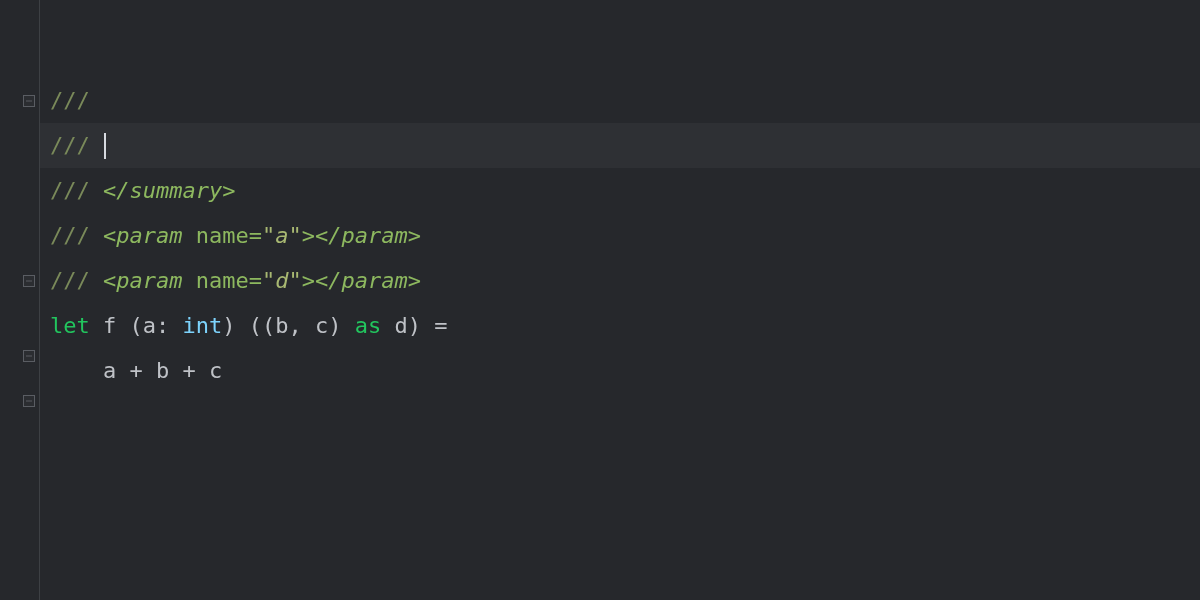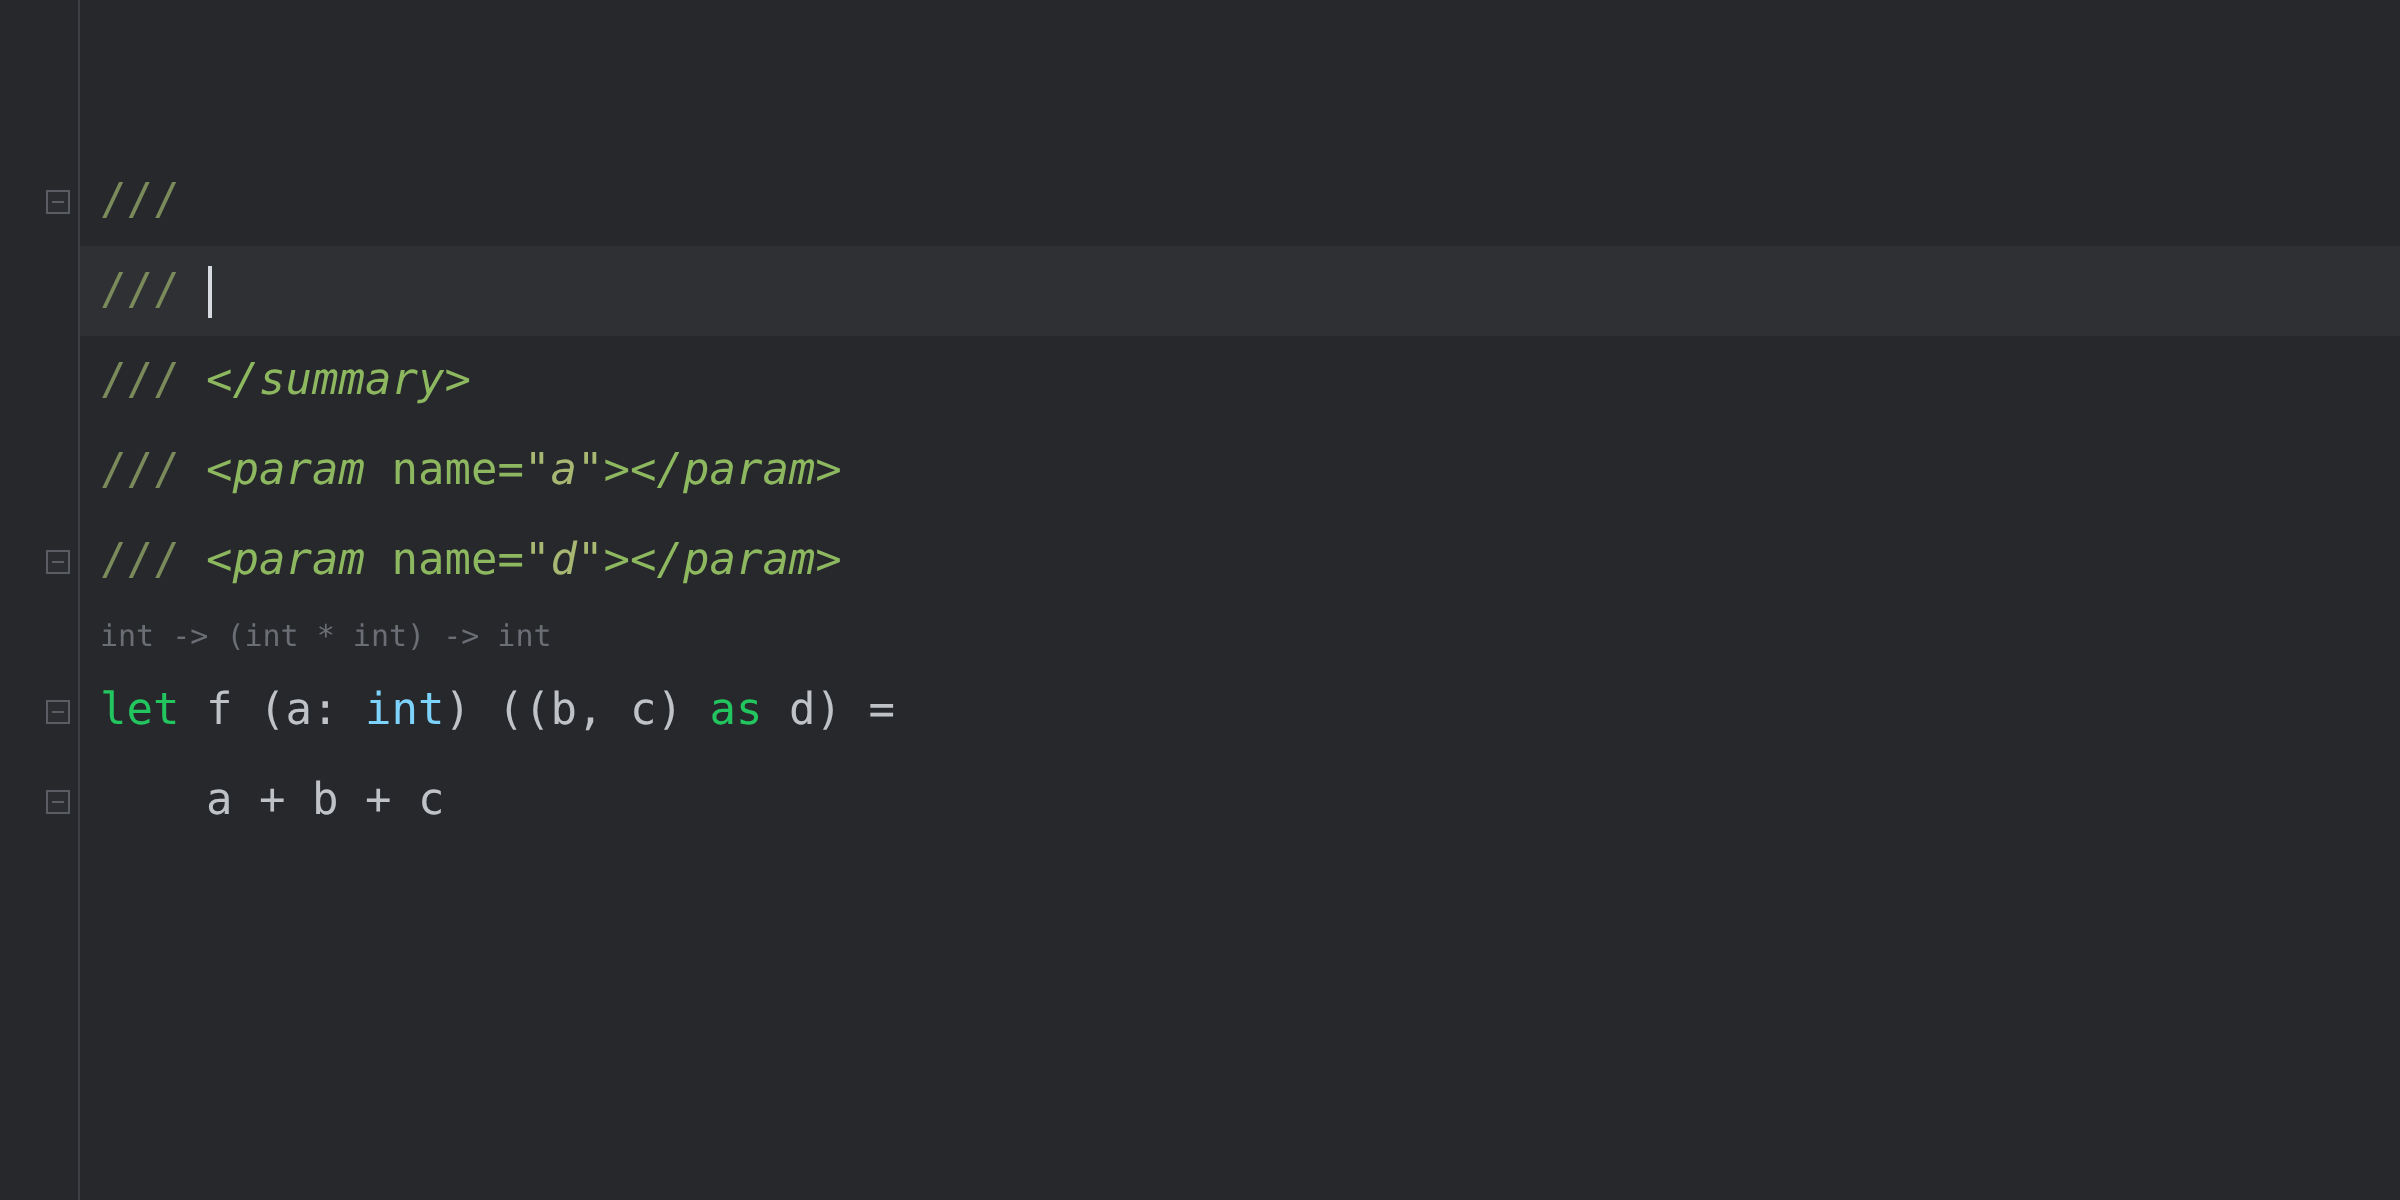--- a/index.html
+++ b/index.html
@@ -137,20 +137,19 @@
     <div class="line"><span class="c-comment">///</span><span class="c-comment"> </span></div>
 
     <div class="line active"><span class="c-comment">///</span><span class="c-comment"> </span><span class="cursor"></span></div>
 
     <div class="line"><span class="c-comment">///</span><span class="c-comment"> </span><span class="c-doctag">&lt;/summary&gt;</span></div>
 
     <div class="line"><span class="c-comment">///</span><span class="c-comment"> </span><span class="c-doctag">&lt;param</span><span class="c-docattr"> </span><span class="c-docattr">name</span><span class="c-docattr">=</span><span class="c-string">"a"</span><span class="c-doctag">&gt;&lt;/param&gt;</span></div>
 
     <div class="line"><span class="c-comment">///</span><span class="c-comment"> </span><span class="c-doctag">&lt;param</span><span class="c-docattr"> </span><span class="c-docattr">name</span><span class="c-docattr">=</span><span class="c-string">"d"</span><span class="c-doctag">&gt;&lt;/param&gt;</span></div>
 
-    <div class="hint-line"><span>int -&gt; (int * int) -&gt; int</span></div>
 
     <div class="line"><span class="c-keyword">let</span><span> </span><span class="c-ident">f</span><span> </span><span class="c-punct">(</span><span class="c-ident">a</span><span class="c-punct">:</span><span> </span><span class="c-type">int</span><span class="c-punct">)</span><span> </span><span class="c-punct">(</span><span class="c-punct">(</span><span class="c-ident">b</span><span class="c-punct">,</span><span> </span><span class="c-ident">c</span><span class="c-punct">)</span><span> </span><span class="c-keyword">as</span><span> </span><span class="c-ident">d</span><span class="c-punct">)</span><span> </span><span class="c-op">=</span></div>
 
     <div class="line"><span>    </span><span class="c-ident">a</span><span> </span><span class="c-op">+</span><span> </span><span class="c-ident">b</span><span> </span><span class="c-op">+</span><span> </span><span class="c-ident">c</span></div>
 
   </div>
 </div>
 
 </body></html>

